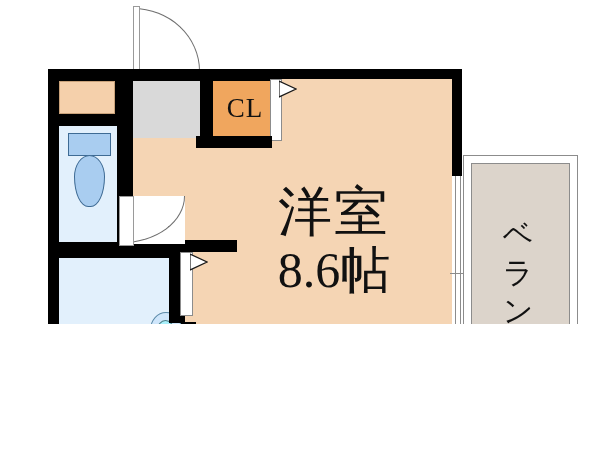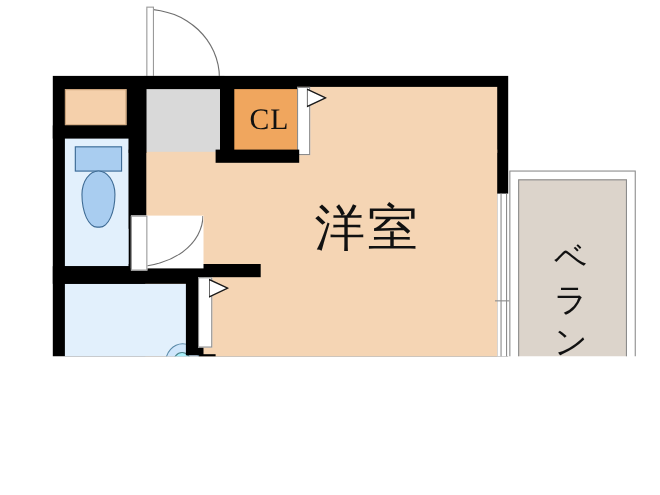--- a/index.html
+++ b/index.html
@@ -104,21 +104,21 @@
   .window-line { background: #8c8c8c; }
 
   
   .label {
     color: #111111;
     line-height: 1;
     white-space: nowrap;
     user-select: none;
   }
   .label-room-name {
-    font-size: 46px;
+    font-size: 54px;
     letter-spacing: 2px;
   }
   .label-room-size {
     font-size: 50px;
     letter-spacing: 0px;
   }
   .label-cl {
     font-size: 27px;
     letter-spacing: 1px;
   }
@@ -207,14 +207,15 @@
   <div class="abs floor-white" style="left:452px; top:176px; width:11px; height:196px;"></div>
   <div class="abs window-line" style="left:455px; top:176px; width:1.3px; height:196px;"></div>
   <div class="abs window-line" style="left:460px; top:176px; width:1.3px; height:196px;"></div>
   <div class="abs window-line" style="left:450px; top:273px; width:16px; height:1.3px;"></div>
 
   <div class="abs veranda-outline" style="left:463px; top:155px; width:115px; height:238px;"></div>
   <div class="abs veranda-inner floor-veranda" style="left:471px; top:163px; width:99px; height:222px;"></div>
   <div class="abs label label-veranda" style="left:503px; top:200px; height:150px;">ベランダ</div>
 
   <div class="abs label label-room-name" style="left:264px; top:185px; width:140px; text-align:center;">洋室</div>
+  <div class="abs label label-room-size" style="left:256px; top:245px; width:156px; text-align:center;">8.6帖</div>
 
 </div>
 
 </body></html>

